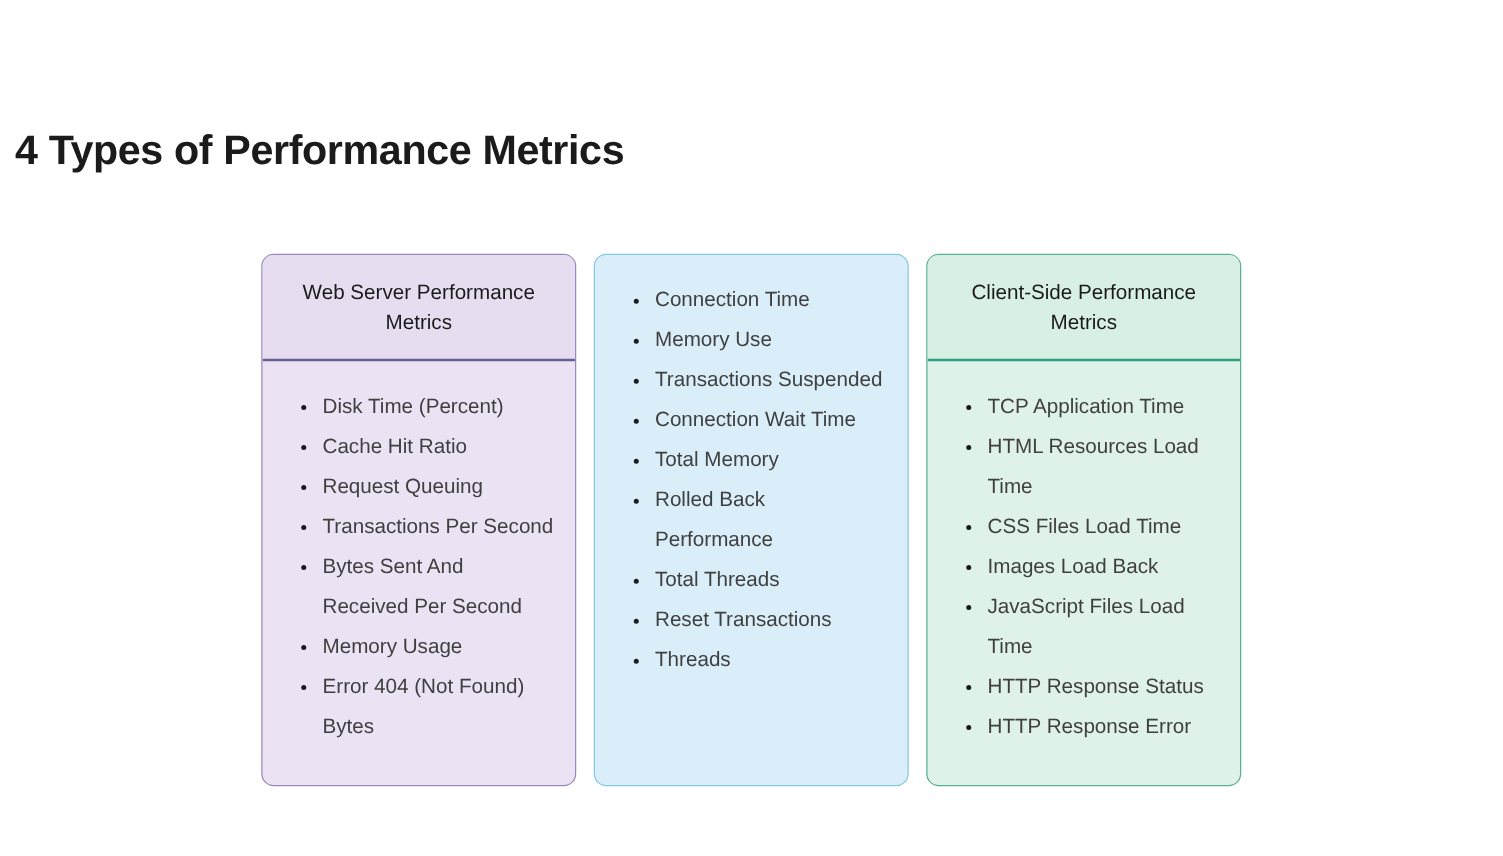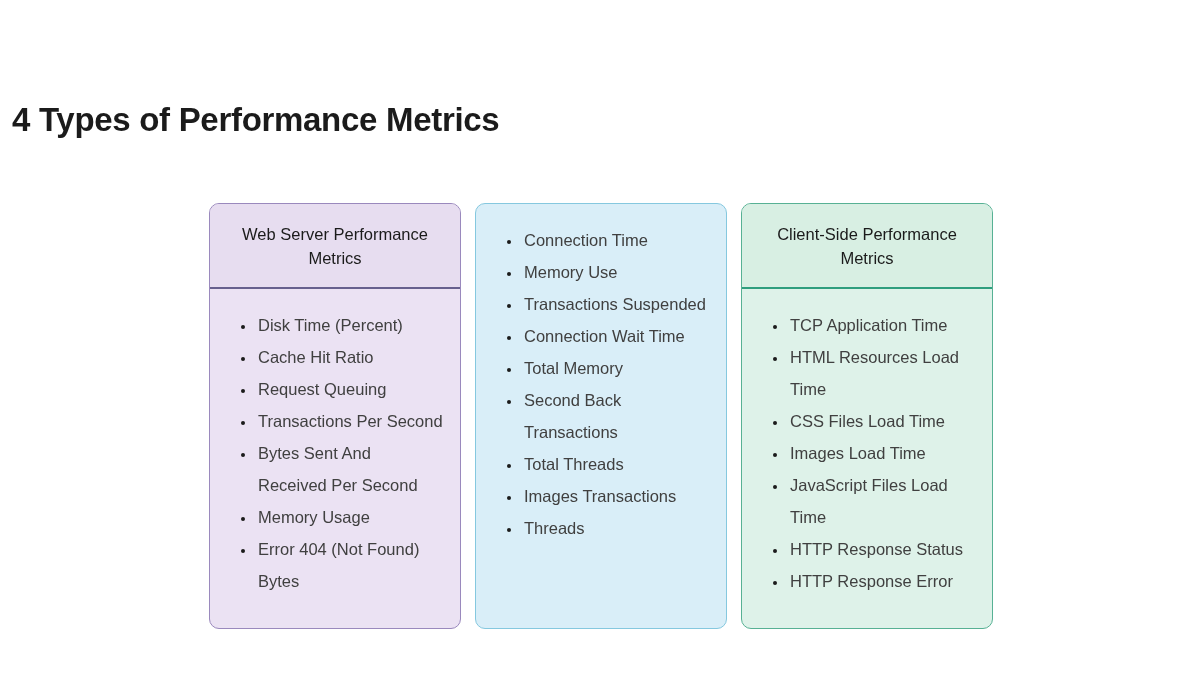--- a/index.html
+++ b/index.html
@@ -102,37 +102,37 @@
         </ul>
     </section>
 
     <section class="card" style="--header-bg: #d7edf7; --body-bg: #d9eef8; --border: #85c8df; --divider: #3f9fc0;">
       <ul class="card-list">
           <li>Connection Time</li>
           <li>Memory Use</li>
           <li>Transactions Suspended</li>
           <li>Connection Wait Time</li>
           <li>Total Memory</li>
-          <li>Second Back Transactions</li>
+          <li>Rolled Back Performance</li>
           <li>Total Threads</li>
-          <li>Images Transactions</li>
+          <li>Reset Transactions</li>
           <li>Threads</li>
         </ul>
     </section>
 
 
     <section class="card" style="--header-bg: #d8efe3; --body-bg: #def2e9; --border: #57b194; --divider: #2f9e7e;">
       <header class="card-header">
         <h2>Client-Side Performance Metrics</h2>
       </header>
       <ul class="card-list">
           <li>TCP Application Time</li>
           <li>HTML Resources Load Time</li>
           <li>CSS Files Load Time</li>
-          <li>Images Load Time</li>
+          <li>Images Load Back</li>
           <li>JavaScript Files Load Time</li>
           <li>HTTP Response Status</li>
           <li>HTTP Response Error</li>
         </ul>
     </section>
 
   </div>
 </div>
 
 </body></html>

